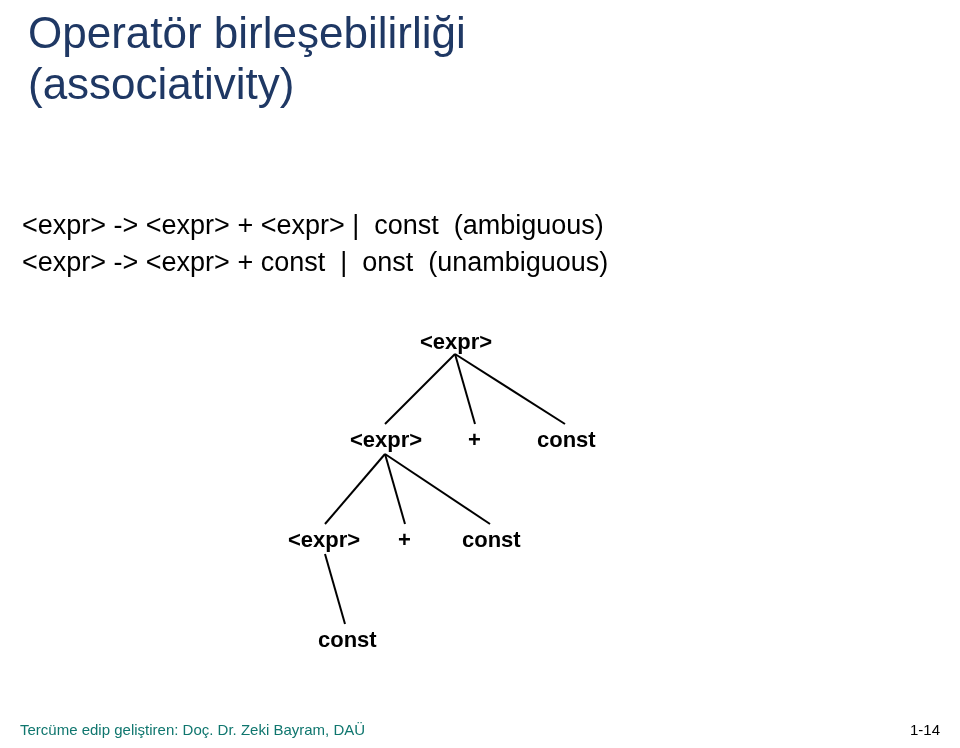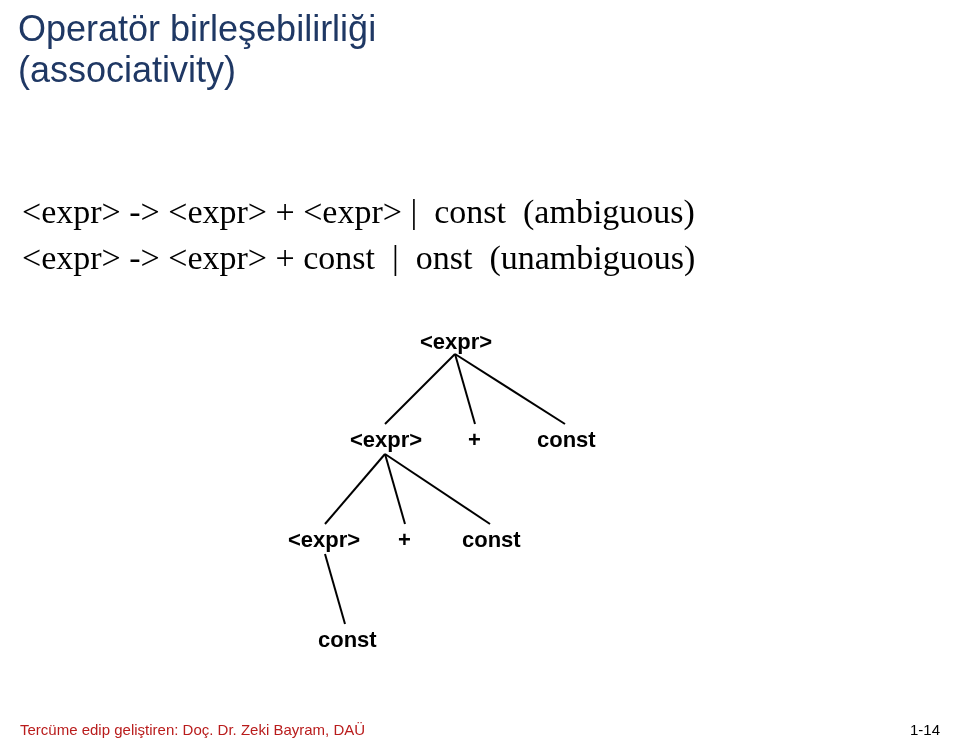--- a/index.html
+++ b/index.html
@@ -9,43 +9,44 @@
     width: 960px;
     height: 748px;
     background: #ffffff;
     font-family: Verdana, Geneva, sans-serif;
     position: relative;
     overflow: hidden;
   }
   .title-block {
     padding: 8px 18px 0 18px;
     color: #1f3864;
-    font-size: 36px;
+    font-size: 44px;
     line-height: 1.15;
     font-weight: normal;
+    margin-left: 10px;
   }
   .bullets {
     padding: 4px 18px 0 40px;
     font-size: 28px;
     color: #000000;
   }
   .bullets li {
     list-style: none;
     position: relative;
     padding-left: 18px;
   }
   .bullets li::before {
     content: '•';
     position: absolute;
     left: 0;
     top: 0;
   }
   .grammar {
-    font-family: Liberation Serif, serif;
-    font-size: 34px;
+    font-family: Liberation Sans, sans-serif;
+    font-size: 27px;
     color: #000000;
     padding: 38px 0 0 22px;
     line-height: 1.35;
     white-space: pre;
   }
   .tree {
     position: absolute;
     left: 300px;
     top: 329px;
     width: 360px;
@@ -71,21 +72,21 @@
   svg.tree-lines line {
     stroke: #000000;
     stroke-width: 2;
   }
   .footer {
     position: absolute;
     left: 20px;
     bottom: 10px;
     font-family: Arial, Helvetica, sans-serif;
     font-size: 15px;
-    color: #b91c1c;
+    color: #0f766e;
   }
   .pagenum {
     position: absolute;
     right: 20px;
     bottom: 10px;
     font-family: Arial, Helvetica, sans-serif;
     font-size: 15px;
     color: #000000;
   }
 </style>

